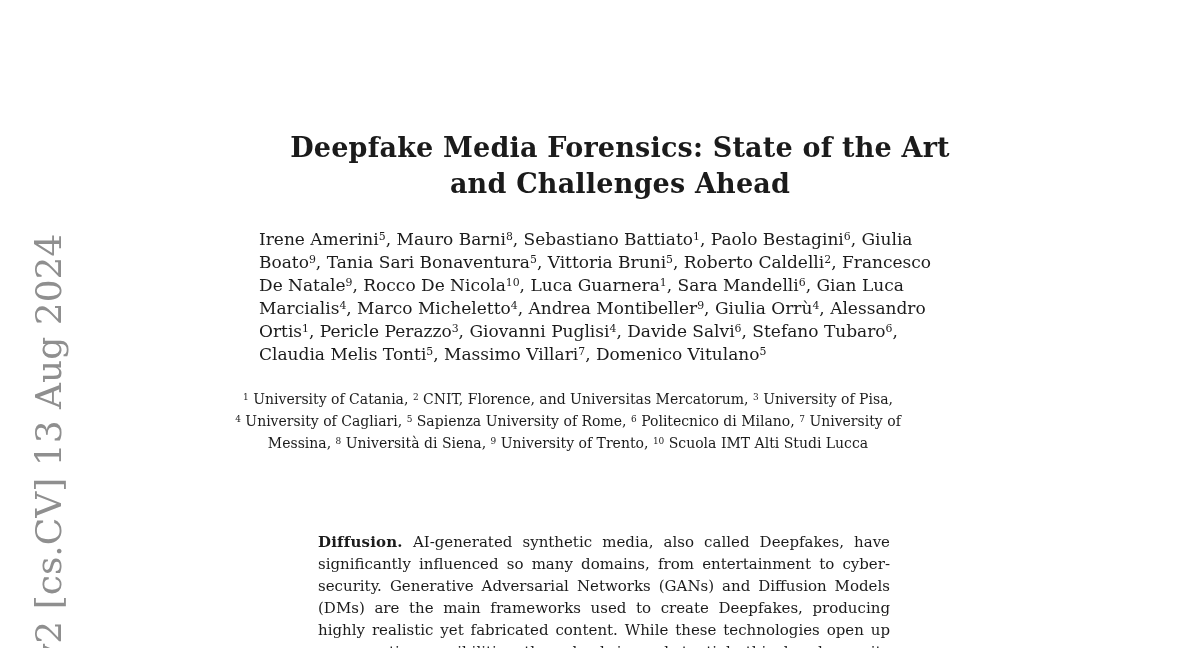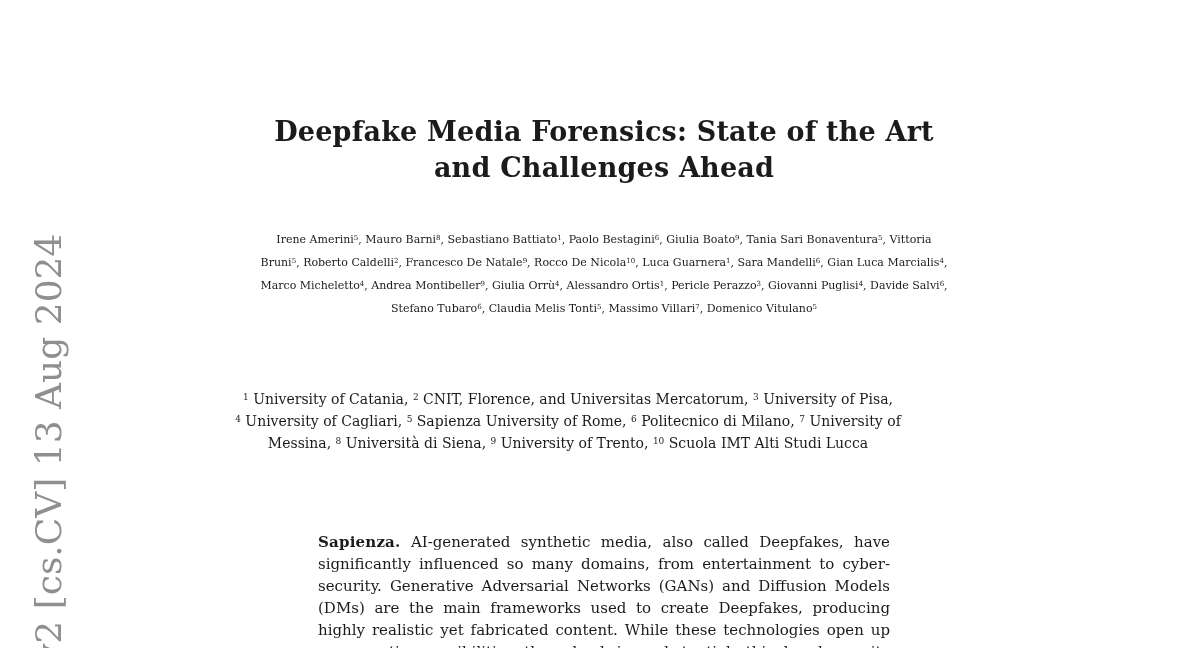--- a/index.html
+++ b/index.html
@@ -35,22 +35,21 @@
     font-weight: bold;
     font-size: 27px;
     line-height: 36px;
     letter-spacing: 0.2px;
   }
   .authors {
     position: absolute;
     top: 228px; left: 604px;
     transform: translateX(-50%);
     width: 690px;
-    text-align: center;
-    font-size: 11px;
+    font-size: 17px;
     line-height: 23px;
   }
   .affiliations {
     position: absolute;
     top: 388px; left: 568px;
     transform: translateX(-50%);
     width: 706px;
     text-align: center;
     font-size: 14px;
     line-height: 22px;
@@ -72,24 +71,24 @@
     top: -0.45em;
   }
 </style>
 </head>
 <body>
 
 <div class="page">
 
   <div class="watermark" style="color: rgb(143, 143, 143);">v2  [cs.CV]  13 Aug 2024</div>
 
-  <h1 class="title" style="margin:0; font-size:27px;">Deepfake Media Forensics: State of the Art and Challenges Ahead</h1>
+  <h1 class="title" style="margin:16px; font-size:27px;">Deepfake Media Forensics: State of the Art and Challenges Ahead</h1>
 
   <div class="authors"><span><span>Irene Amerini</span><sup class="s">5</sup>, </span> <span><span>Mauro Barni</span><sup class="s">8</sup>, </span> <span><span>Sebastiano Battiato</span><sup class="s">1</sup>, </span> <span><span>Paolo Bestagini</span><sup class="s">6</sup>, </span> <span><span>Giulia Boato</span><sup class="s">9</sup>, </span> <span><span>Tania Sari Bonaventura</span><sup class="s">5</sup>, </span> <span><span>Vittoria Bruni</span><sup class="s">5</sup>, </span> <span><span>Roberto Caldelli</span><sup class="s">2</sup>, </span> <span><span>Francesco De Natale</span><sup class="s">9</sup>, </span> <span><span>Rocco De Nicola</span><sup class="s">10</sup>, </span> <span><span>Luca Guarnera</span><sup class="s">1</sup>, </span> <span><span>Sara Mandelli</span><sup class="s">6</sup>, </span> <span><span>Gian Luca Marcialis</span><sup class="s">4</sup>, </span> <span><span>Marco Micheletto</span><sup class="s">4</sup>, </span> <span><span>Andrea Montibeller</span><sup class="s">9</sup>, </span> <span><span>Giulia Orrù</span><sup class="s">4</sup>, </span> <span><span>Alessandro Ortis</span><sup class="s">1</sup>, </span> <span><span>Pericle Perazzo</span><sup class="s">3</sup>, </span> <span><span>Giovanni Puglisi</span><sup class="s">4</sup>, </span> <span><span>Davide Salvi</span><sup class="s">6</sup>, </span> <span><span>Stefano Tubaro</span><sup class="s">6</sup>, </span> <span><span>Claudia Melis Tonti</span><sup class="s">5</sup>, </span> <span><span>Massimo Villari</span><sup class="s">7</sup>, </span> <span><span>Domenico Vitulano</span><sup class="s">5</sup></span> </div>
 
   <div class="affiliations"><span><sup class="s">1</sup>&nbsp;<span>University of Catania</span>, </span> <span><sup class="s">2</sup>&nbsp;<span>CNIT, Florence, and Universitas Mercatorum</span>, </span> <span><sup class="s">3</sup>&nbsp;<span>University of Pisa</span>, </span> <span><sup class="s">4</sup>&nbsp;<span>University of Cagliari</span>, </span> <span><sup class="s">5</sup>&nbsp;<span>Sapienza University of Rome</span>, </span> <span><sup class="s">6</sup>&nbsp;<span>Politecnico di Milano</span>, </span> <span><sup class="s">7</sup>&nbsp;<span>University of Messina</span>, </span> <span><sup class="s">8</sup>&nbsp;<span>Università di Siena</span>, </span> <span><sup class="s">9</sup>&nbsp;<span>University of Trento</span>, </span> <span><sup class="s">10</sup>&nbsp;<span>Scuola IMT Alti Studi Lucca</span></span> </div>
 
   <p class="abstract" style="margin:0;">
-    <b>Sapienza.</b>
+    <b>Diffusion.</b>
     <span>AI-generated synthetic media, also called Deepfakes, have significantly influenced so many domains, from entertainment to cyber­security. Generative Adversarial Networks (GANs) and Diffusion Models (DMs) are the main frameworks used to create Deepfakes, producing highly realistic yet fabricated content. While these technologies open up new creative possibilities, they also bring substantial ethical and security risks due to their potential misuse.</span>
   </p>
 
 </div>
 
 </body></html>

